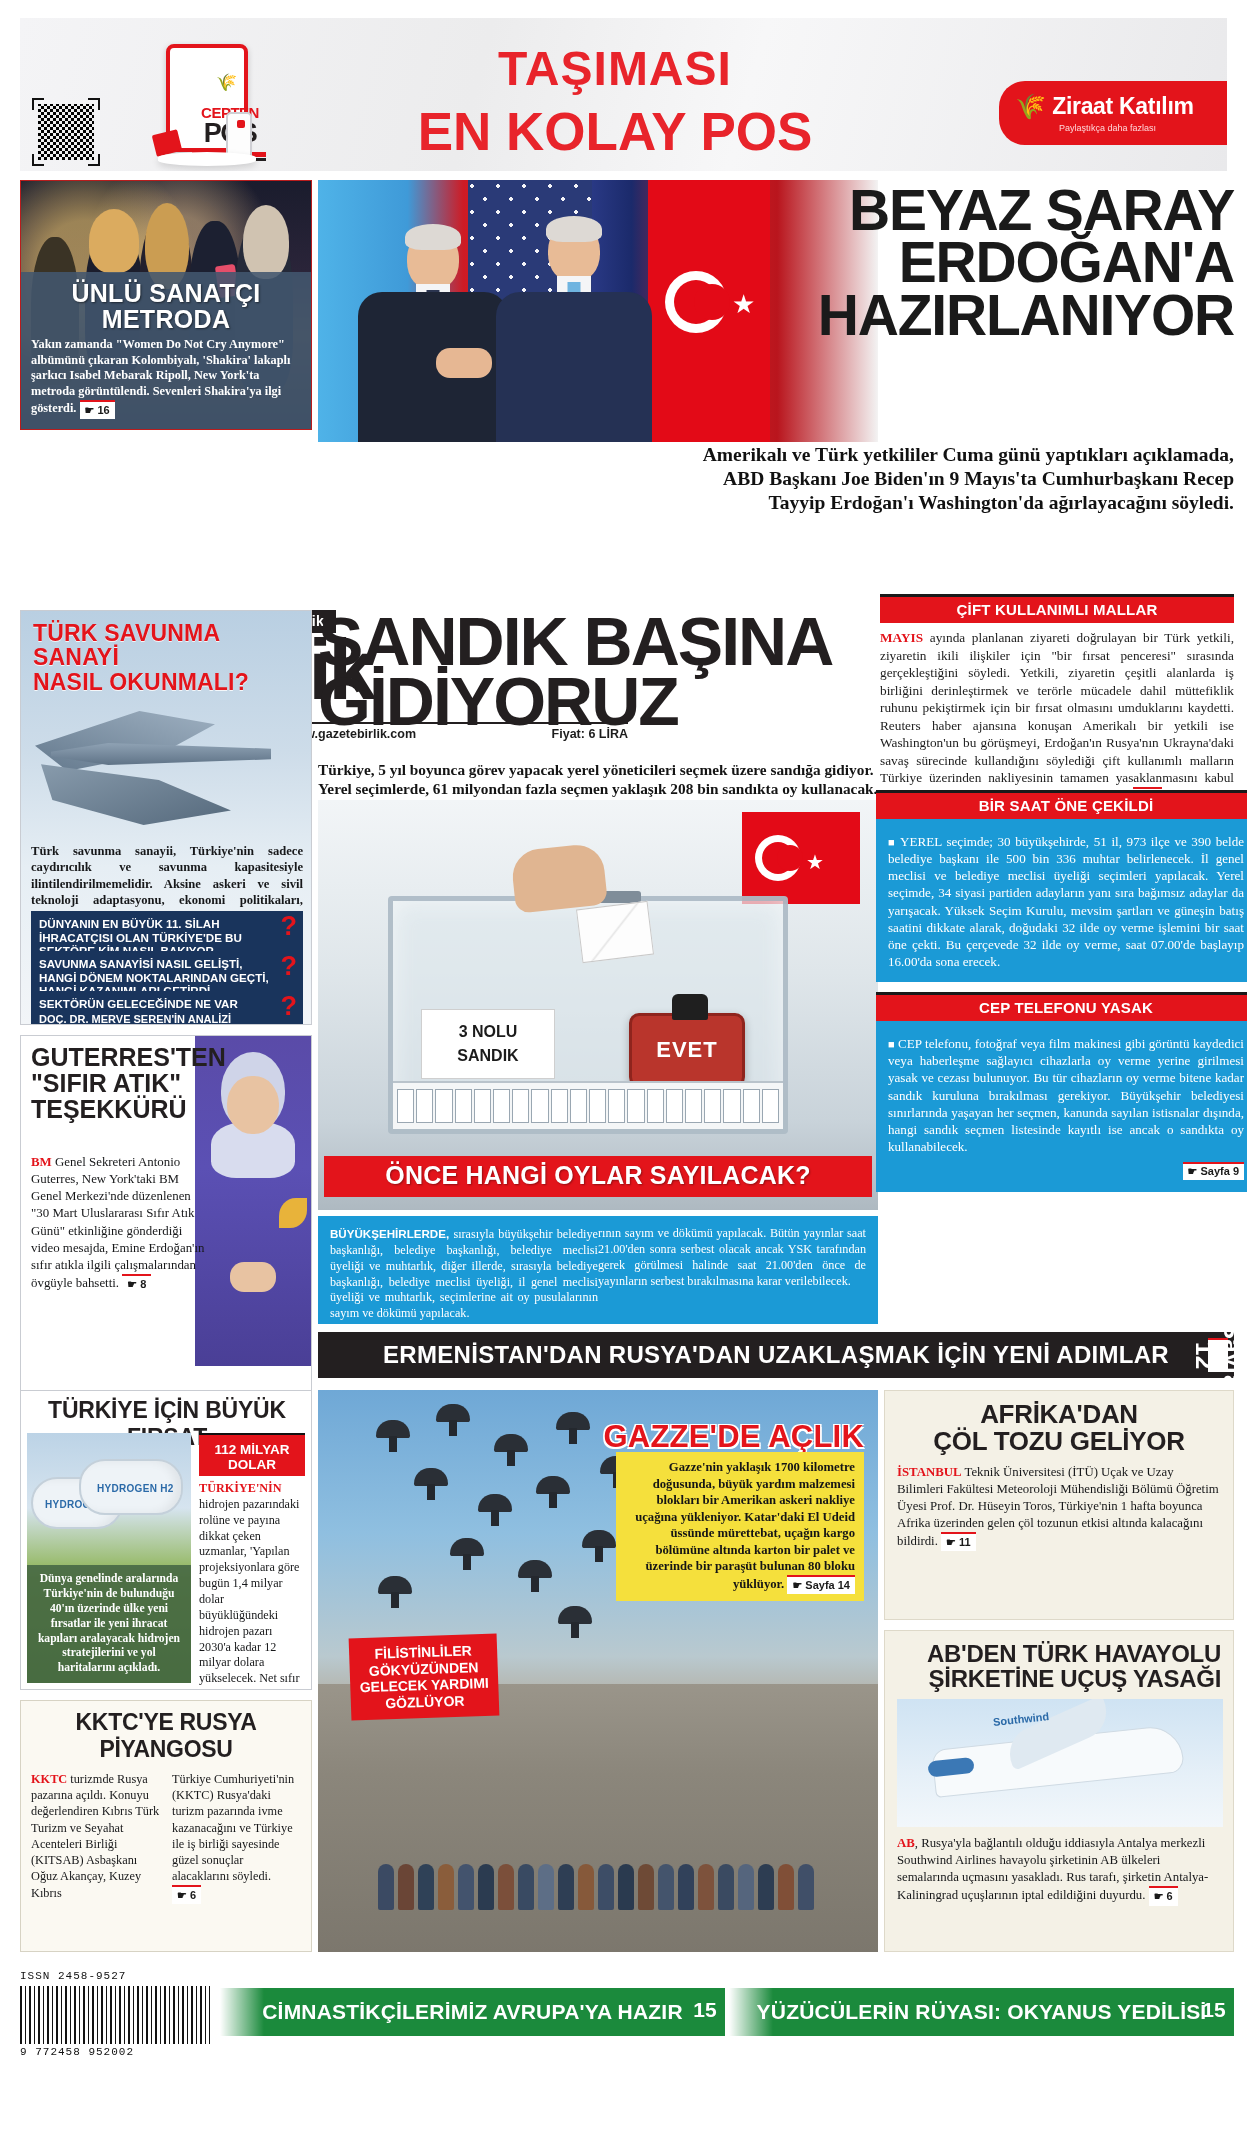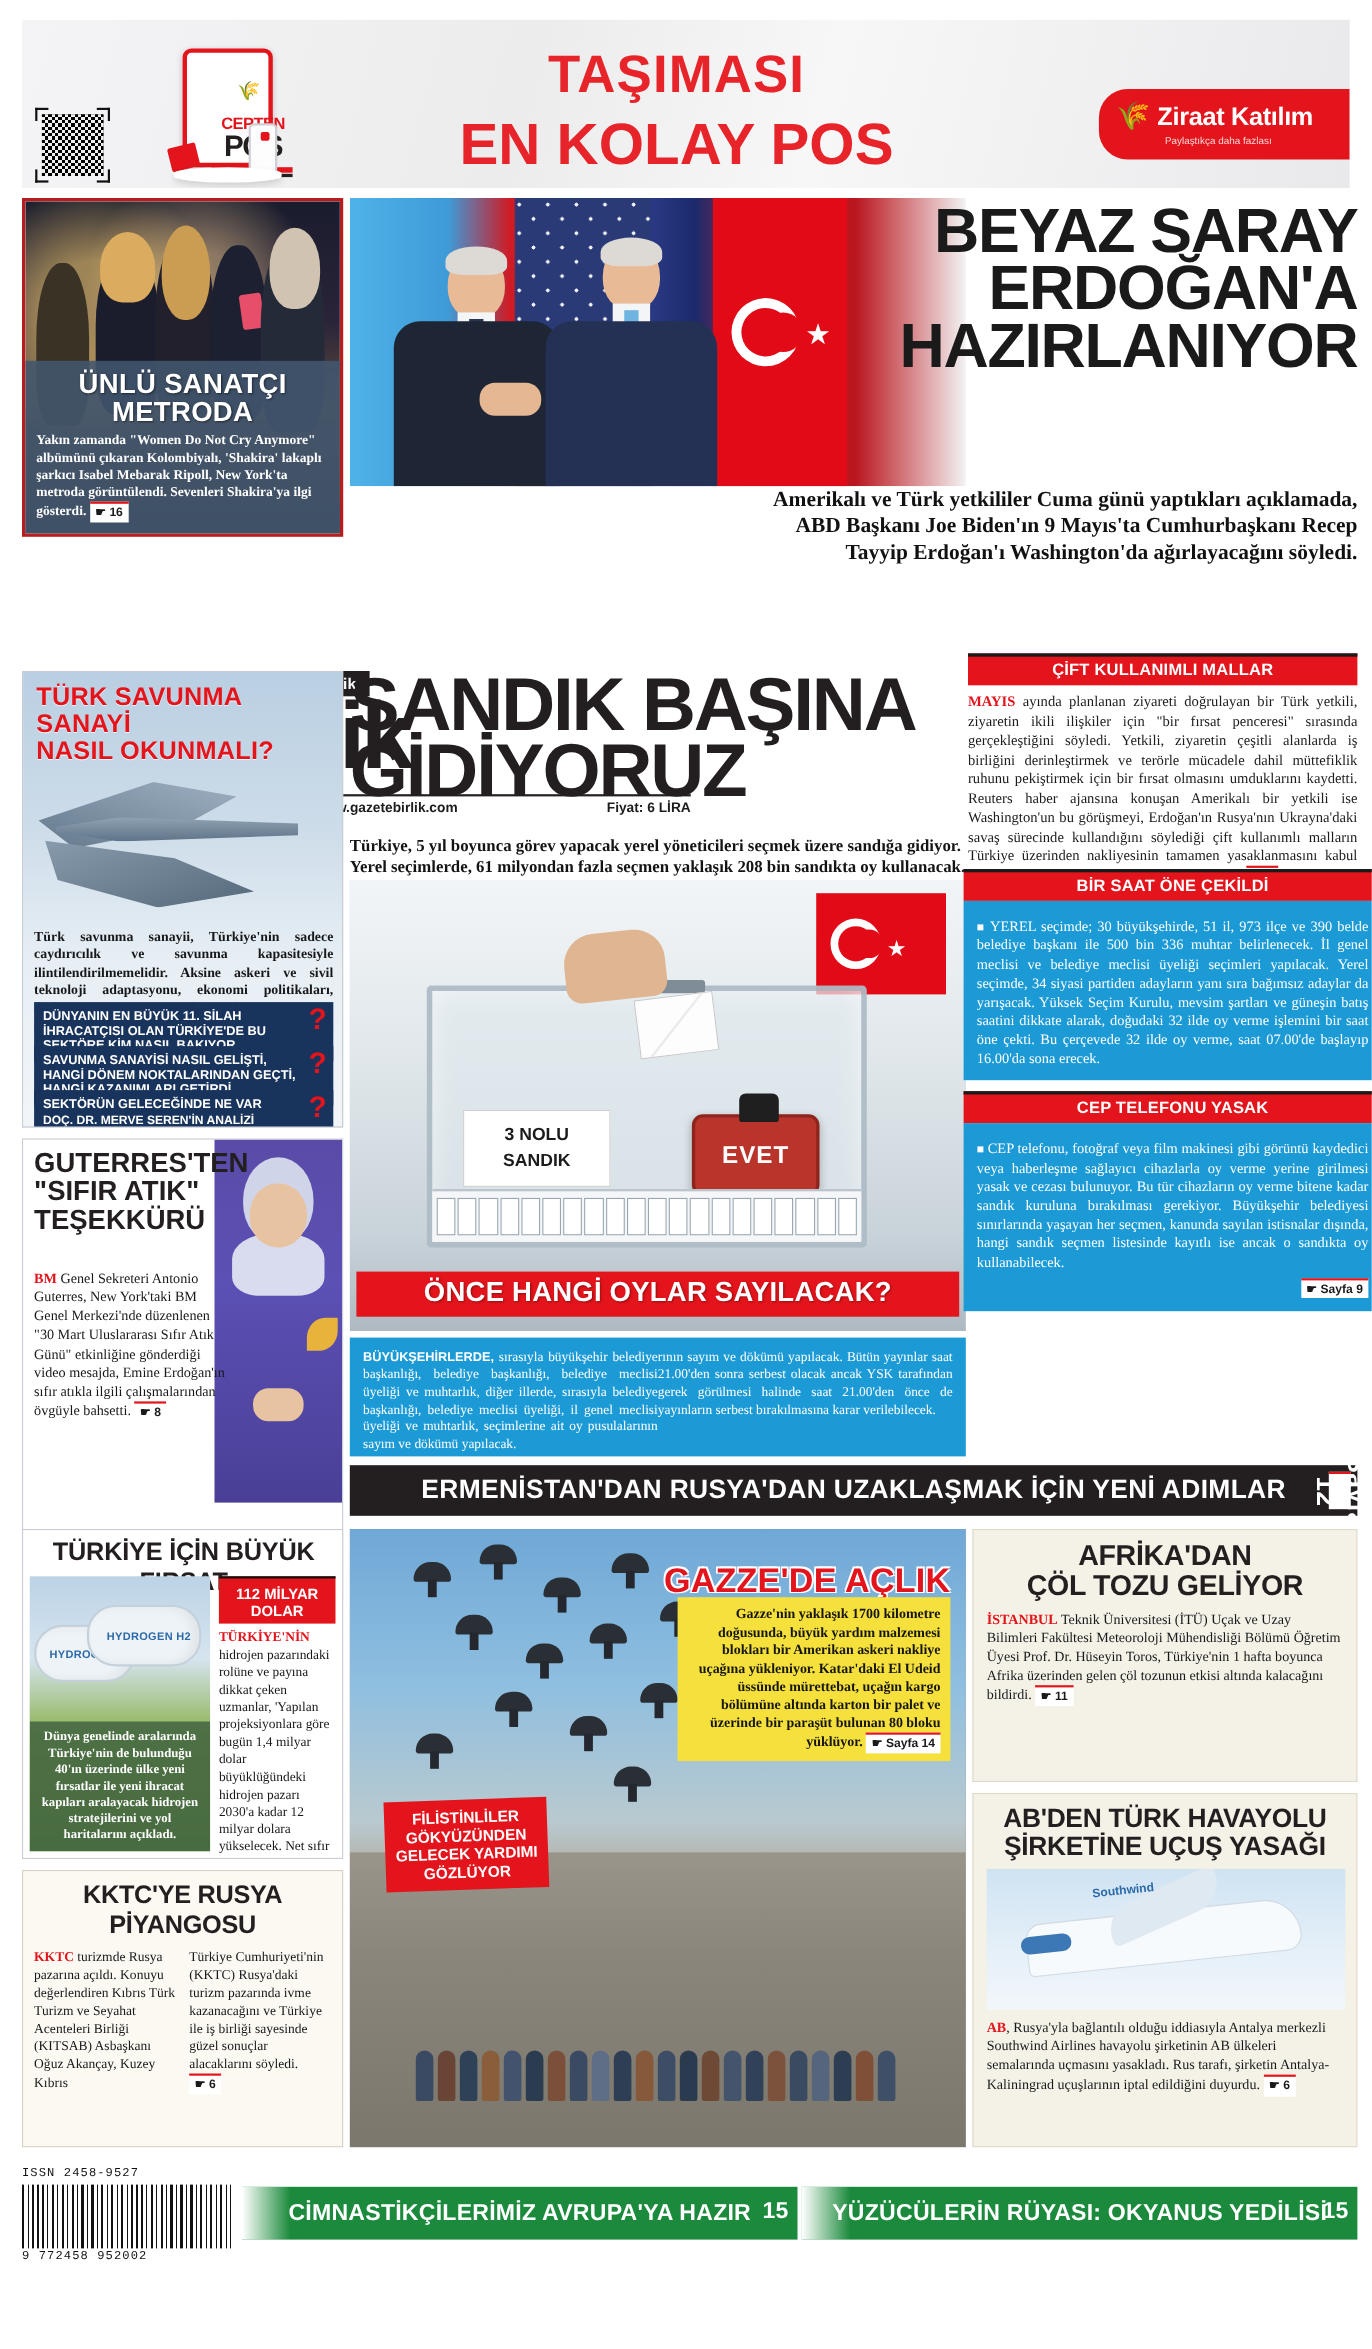--- a/index.html
+++ b/index.html
@@ -86,22 +86,22 @@
     font-family:"Liberation Sans",sans-serif; font-weight:bold; font-size:23px; color:#fff;
     letter-spacing:-.3px;
   }
   .ziraat-sub {
     position:absolute; left:60px; top:42px; font-size:9px; color:#ffd7d9;
     font-family:"Liberation Sans",sans-serif;
   }
 
   
   .artist-card {
-    position:absolute; left:20px; top:180px; width:292px; height:308px;
-    overflow:hidden; border:3px solid #b91c1c;
+    position:absolute; left:20px; top:180px; width:292px; height:250px;
+    overflow:hidden; border:1px solid #b91c1c;
   }
   .artist-photo {
     position:absolute; inset:0;
     background:
       radial-gradient(circle at 22% 34%, rgba(255,214,120,.55) 0 16%, transparent 40%),
       radial-gradient(circle at 55% 26%, rgba(245,208,150,.5) 0 12%, transparent 38%),
       linear-gradient(180deg,#1a1c2c 0%,#2a2438 36%,#5b4a3c 62%,#2b2a33 100%);
     filter: saturate(1.05);
   }
   .ph { position:absolute; background:#151724; border-radius:46% 46% 28% 28%; }
@@ -543,21 +543,21 @@
     font-family:"Liberation Serif",serif; font-size:12.8px; line-height:1.33;
     color:#17181a; margin-top:8px; text-align:left;
   }
   .ab-card {
     position:absolute; left:884px; top:1630px; width:350px; height:322px;
     background:#f4f1e6; border:1px solid #ded9c9; padding:10px 12px;
     overflow:hidden;
   }
   .ab-title {
     font-family:"Liberation Sans",sans-serif; font-weight:bold; font-size:24px;
-    color:#231f20; text-align:center; line-height:1.05; letter-spacing:-.3px;
+    color:#231f20; text-align:right; line-height:1.05; letter-spacing:-.3px;
   }
   .ab-photo {
     margin-top:8px; width:326px; height:128px; position:relative; overflow:hidden;
     background:linear-gradient(180deg,#cfe3f3 0%,#e6f0f8 60%,#f2f7fb 100%);
   }
   .plane {
     position:absolute; left:36px; top:38px; width:250px; height:48px;
     background:#f7fafc; border:1px solid #cfdae3; border-radius:26px 60px 26px 10px;
     transform:rotate(-6deg);
   }

